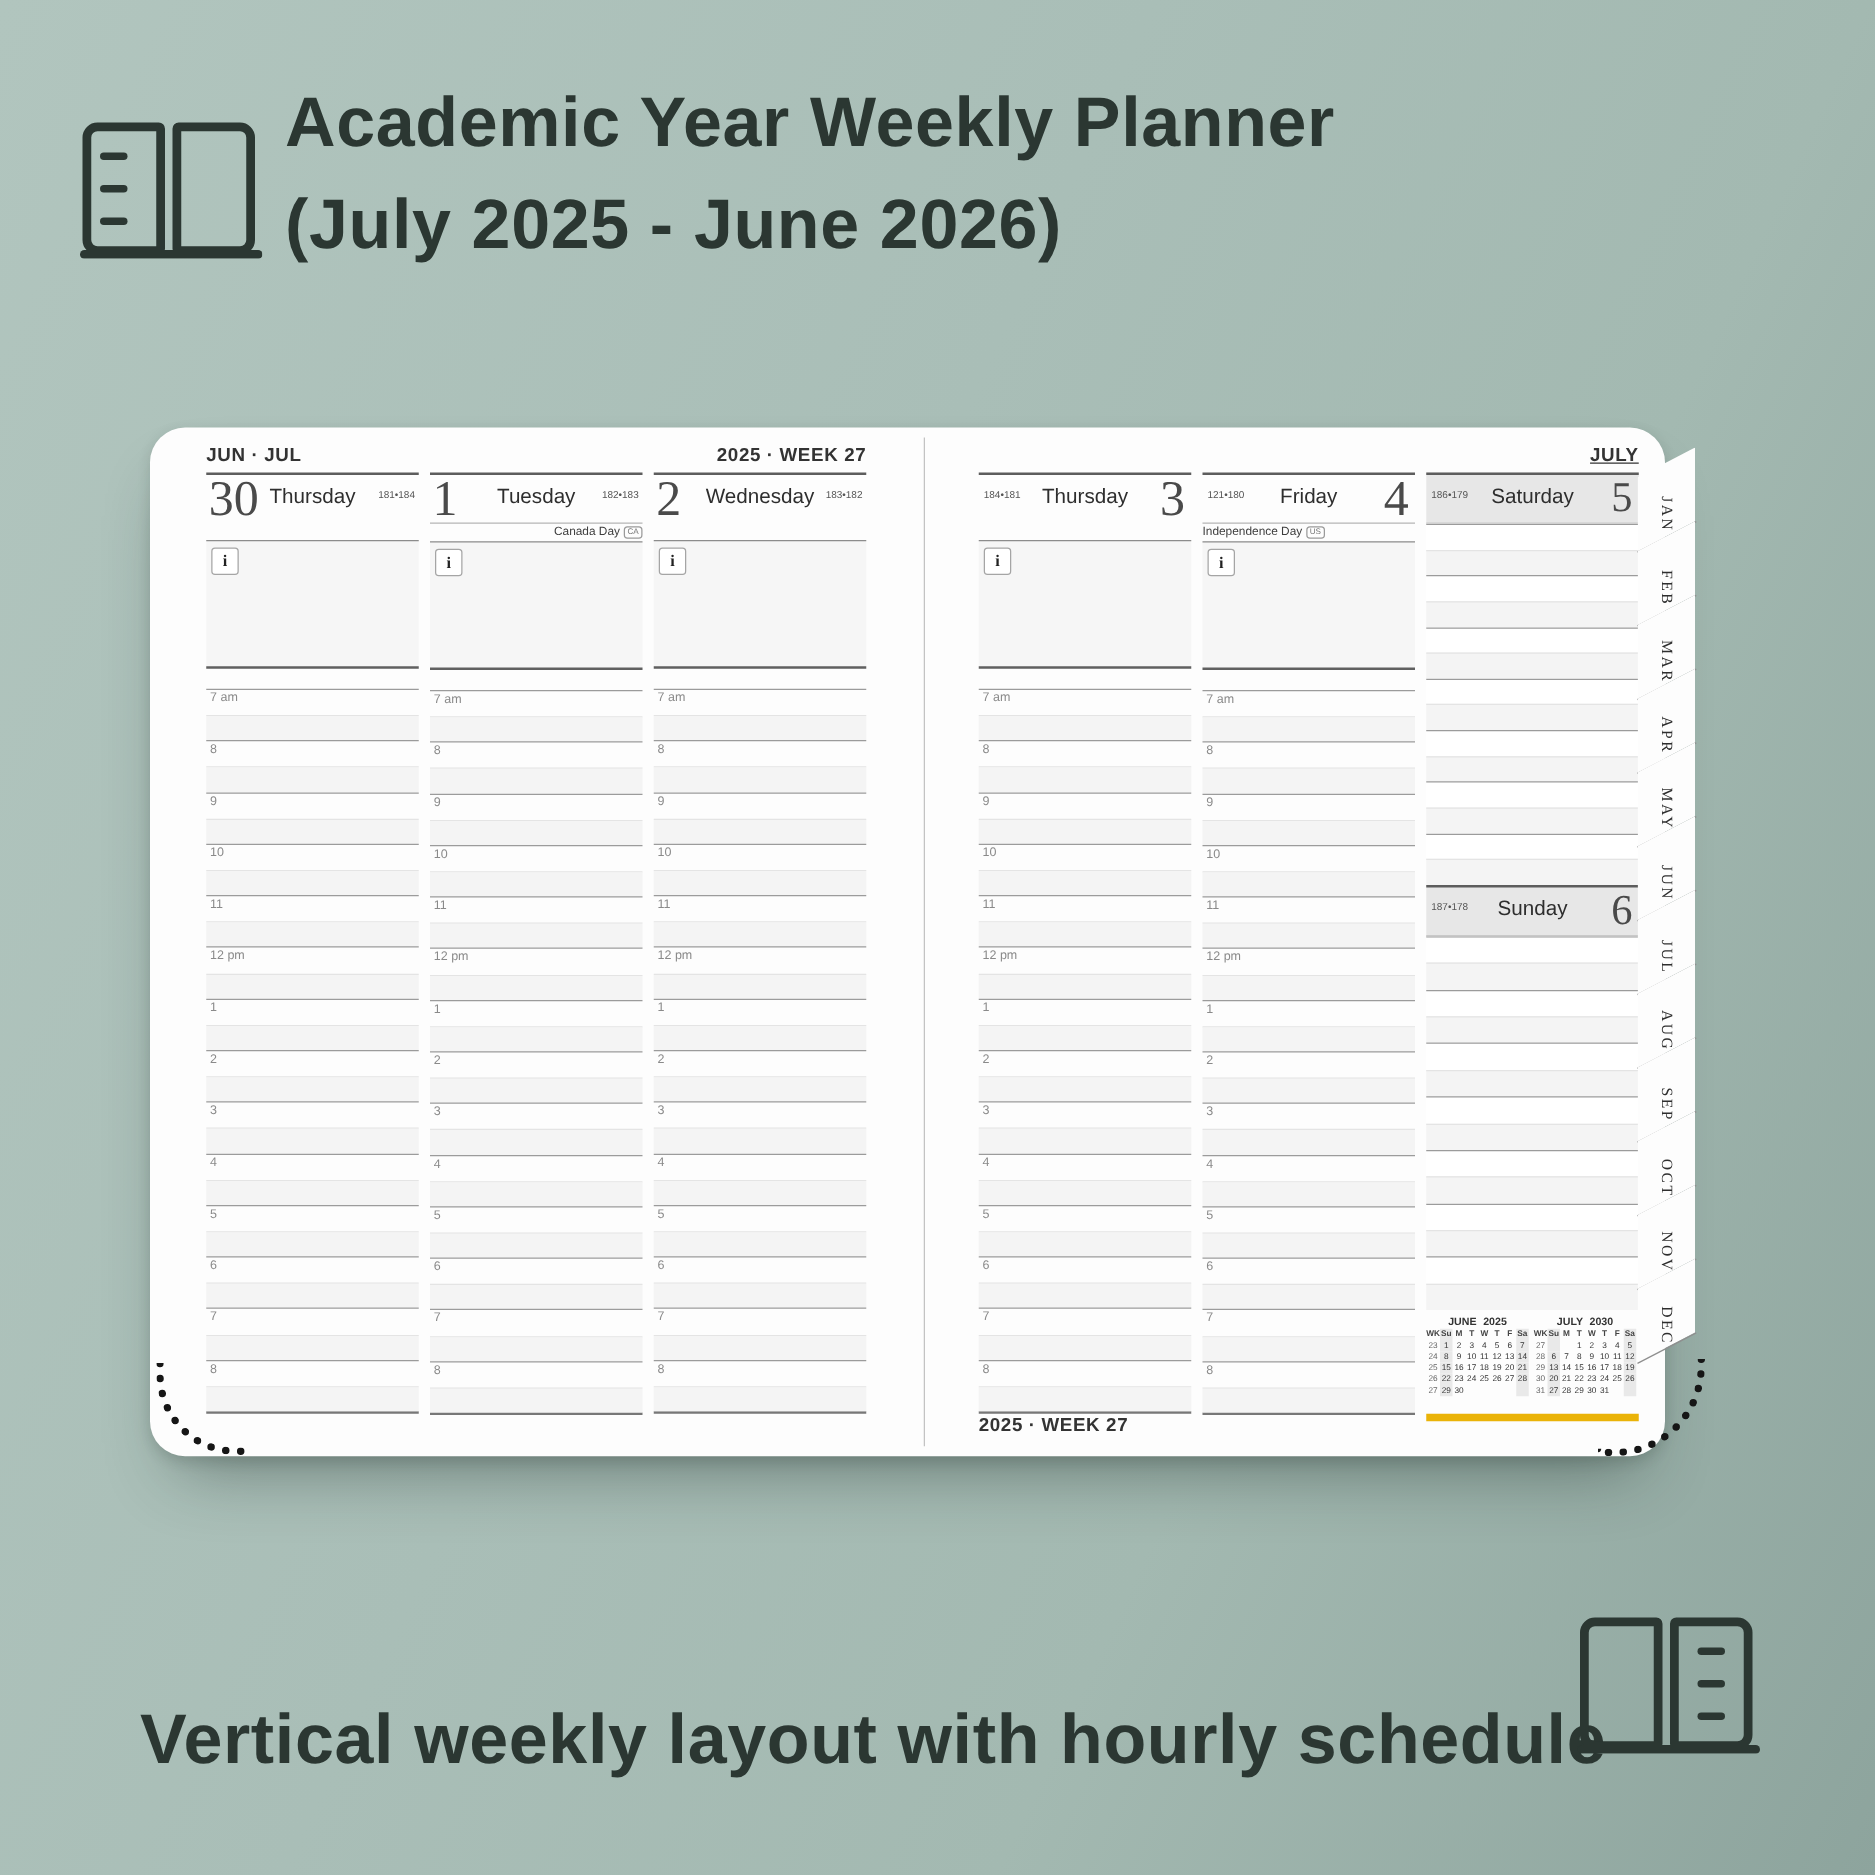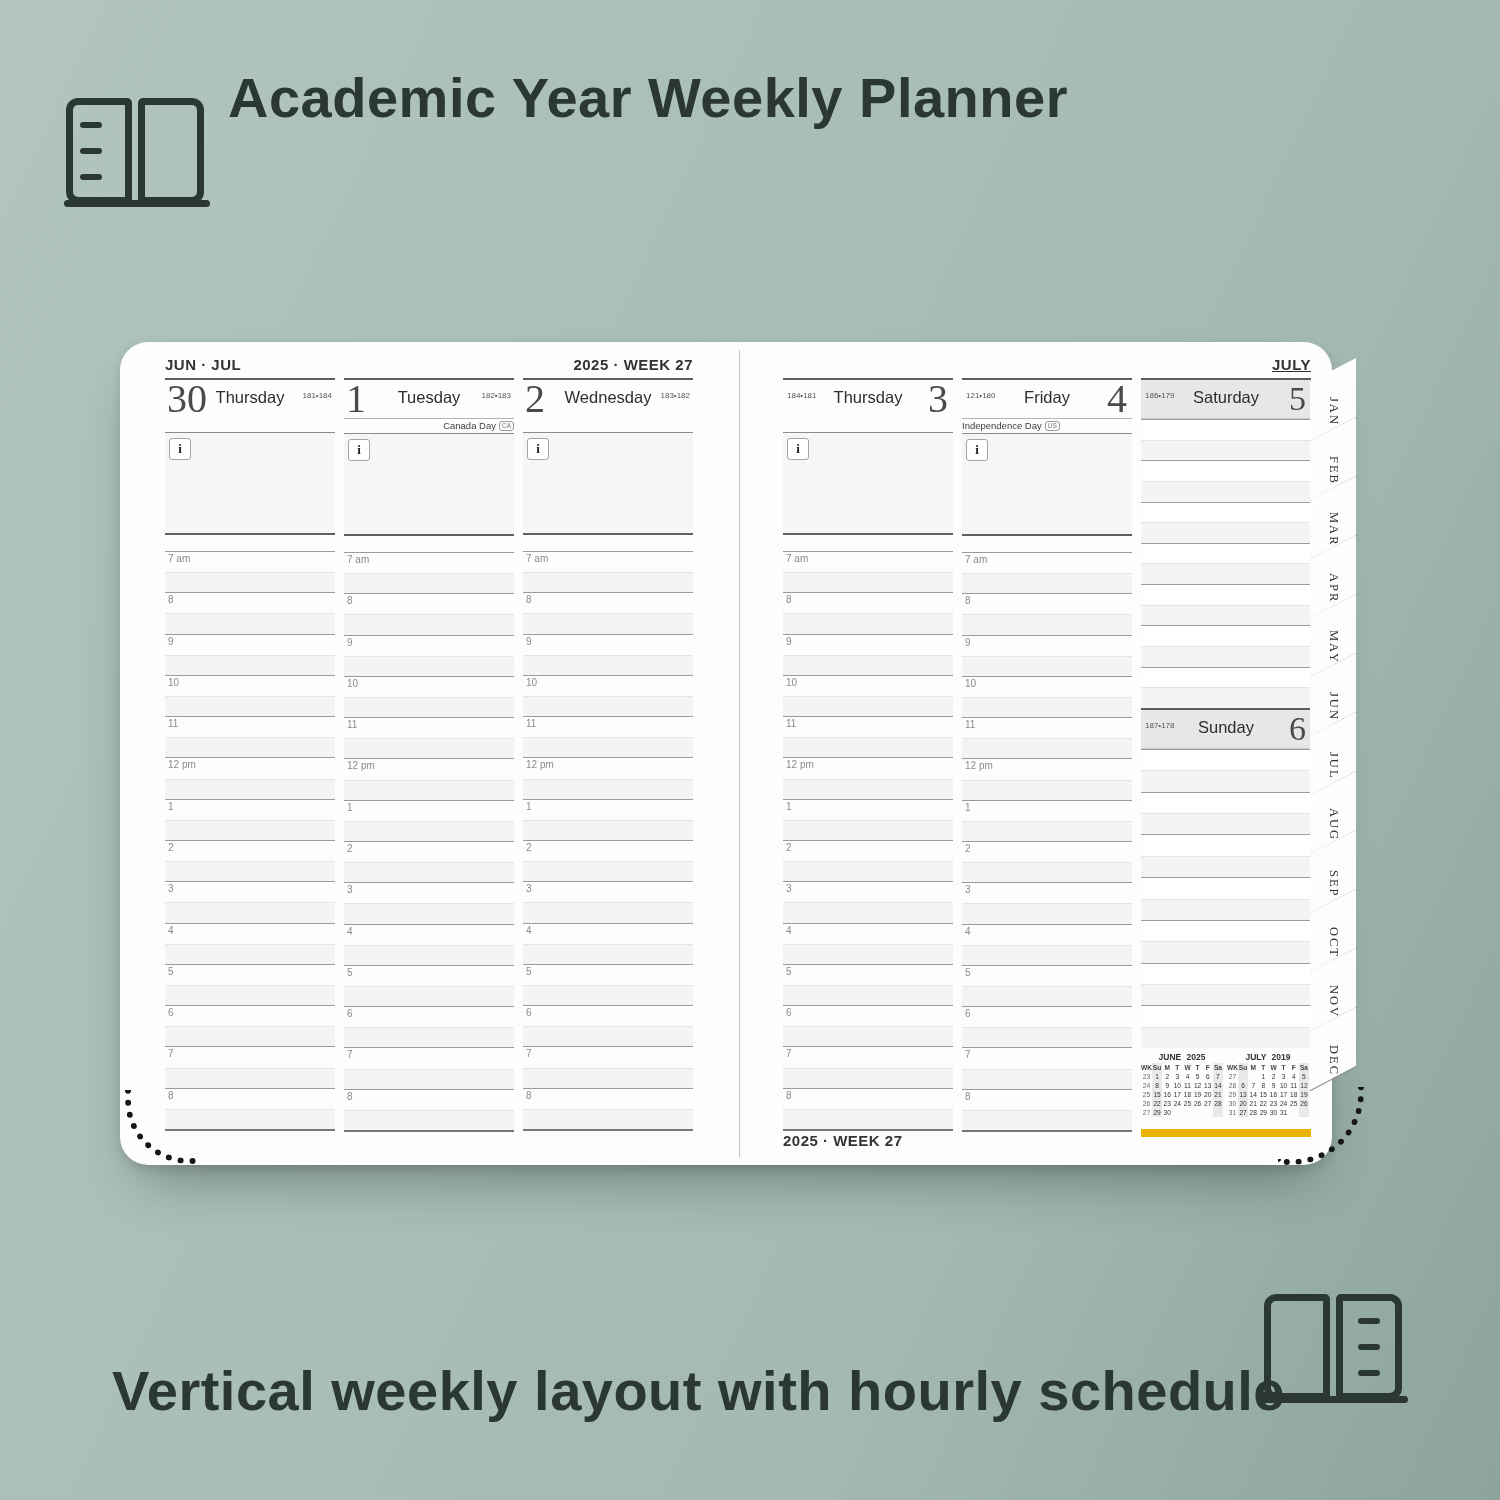--- a/index.html
+++ b/index.html
@@ -71,21 +71,21 @@
   .hour-label{flex:1 1 0;font-size:10px;color:#8a8a8a;padding:1px 0 0 3px;border-bottom:1px solid #e4e4e4;}
   .half{flex:1 1 0;background:#f4f4f4;}
   
   .ruled{display:flex;flex-direction:column;}
   .ruled-a{height:289px;}
   .ruled-b{height:299px;}
   .rrow{flex:1 1 0;}
   .rrow.dark{border-top:1px solid #9b9b9b;background:#fff;}
   .rrow.lite{border-top:1px solid #e4e4e4;background:#f4f4f4;}
   
-  .minis{height:89px;display:flex;gap:4px;border-bottom:8px solid #eab308;box-sizing:border-box;padding-top:3px;}
+  .minis{height:89px;display:flex;gap:4px;border-bottom:6px solid #eab308;box-sizing:border-box;padding-top:3px;}
   .cal{width:82px;position:relative;}
   .cal-title{text-align:center;font-size:8.5px;font-weight:700;color:#333;word-spacing:3px;height:12px;line-height:12px;}
   .cal-grid{display:grid;grid-template-columns:11px repeat(7,1fr);}
   .cal-h,.cal-c{font-size:6.6px;text-align:center;line-height:9px;height:9px;color:#333;}
   .cal-h{font-weight:700;color:#444;}
   .cal-c.wkno{color:#666;}
   .wk-end{background:#e9e9e9;}
   
   .tabs{position:absolute;left:1190px;top:0;width:46px;height:823px;}
   .tab{position:absolute;left:0;width:46px;height:83px;background:#fdfdfd;
@@ -104,20 +104,21 @@
 <div class="book-icon top">
   <div class="pg l"></div>
   <div class="pg r"></div>
   <div class="dash d1"></div>
   <div class="dash d2"></div>
   <div class="dash d3"></div>
   <div class="base"></div>
 </div>
 <h1 class="hero-title" style="margin:0;font-size:56px;">
   <span>Academic Year Weekly Planner</span><br>
+  <span>(July 2025 - June 2026)</span>
 </h1>
 
 <div class="planner">
   <div class="spine"></div>
 
   <div class="page-head ph-left">JUN · JUL</div>
   <div class="page-head ph-right-of-left">2025 · WEEK 27</div>
   <div class="page-head ph-right">JULY</div>
   <div class="page-foot">2025 · WEEK 27</div>
 
@@ -560,21 +561,21 @@
               <div class="cal-c wk-end">29</div>
               <div class="cal-c">30</div>
               <div class="cal-c"></div>
               <div class="cal-c"></div>
               <div class="cal-c"></div>
               <div class="cal-c"></div>
               <div class="cal-c wk-end"></div>
             </div>
           </div>
           <div class="cal">
-            <div class="cal-title">JULY 2019</div>
+            <div class="cal-title">JULY 2030</div>
             <div class="cal-grid">
               <div class="cal-h">WK</div>
               <div class="cal-h wk-end">Su</div>
               <div class="cal-h">M</div>
               <div class="cal-h">T</div>
               <div class="cal-h">W</div>
               <div class="cal-h">T</div>
               <div class="cal-h">F</div>
               <div class="cal-h wk-end">Sa</div>
               <div class="cal-c wkno">27</div>

